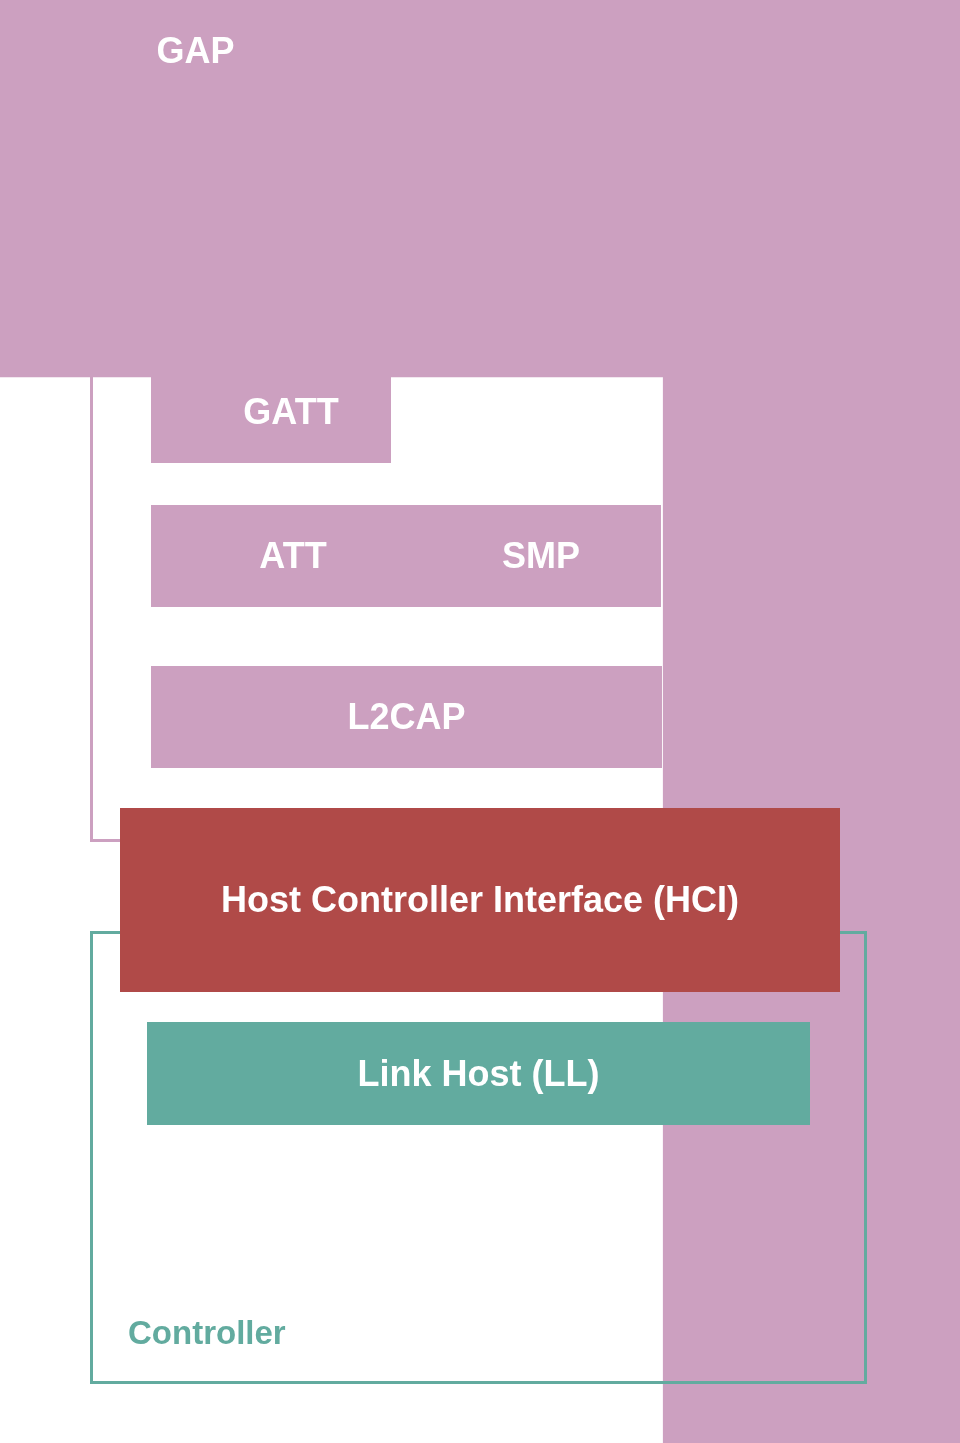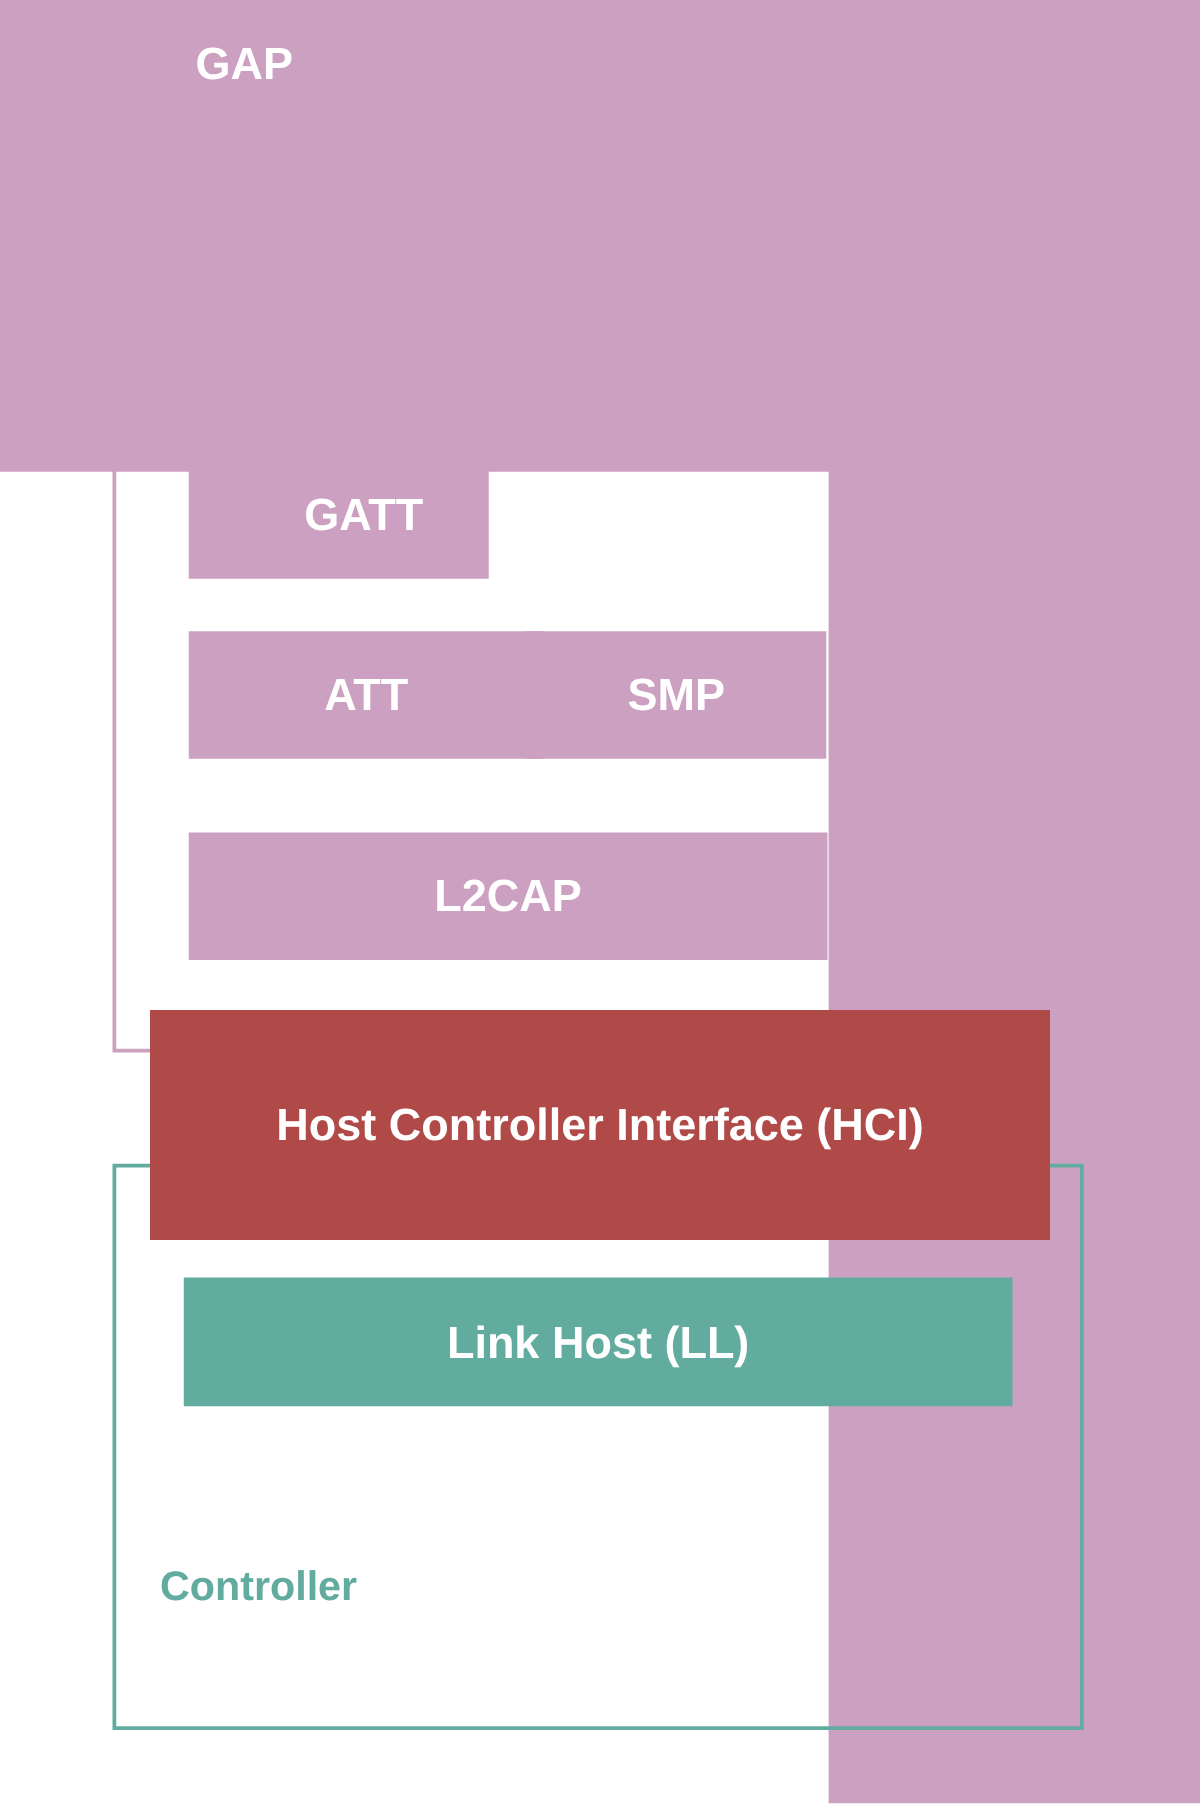--- a/index.html
+++ b/index.html
@@ -62,21 +62,21 @@
   #controller-box {
     left: 90px;
     top: 931px;
     width: 777px;
     height: 453px;
     border: 3px solid #62AB9F;
   }
   #controller-label {
     position: absolute;
     left: 128px;
-    top: 1252px;
+    top: 1316px;
     color: #62AB9F;
     font-size: 33px;
     font-weight: bold;
     line-height: 1;
   }
 
   
   .block {
     position: absolute;
     box-sizing: border-box;

